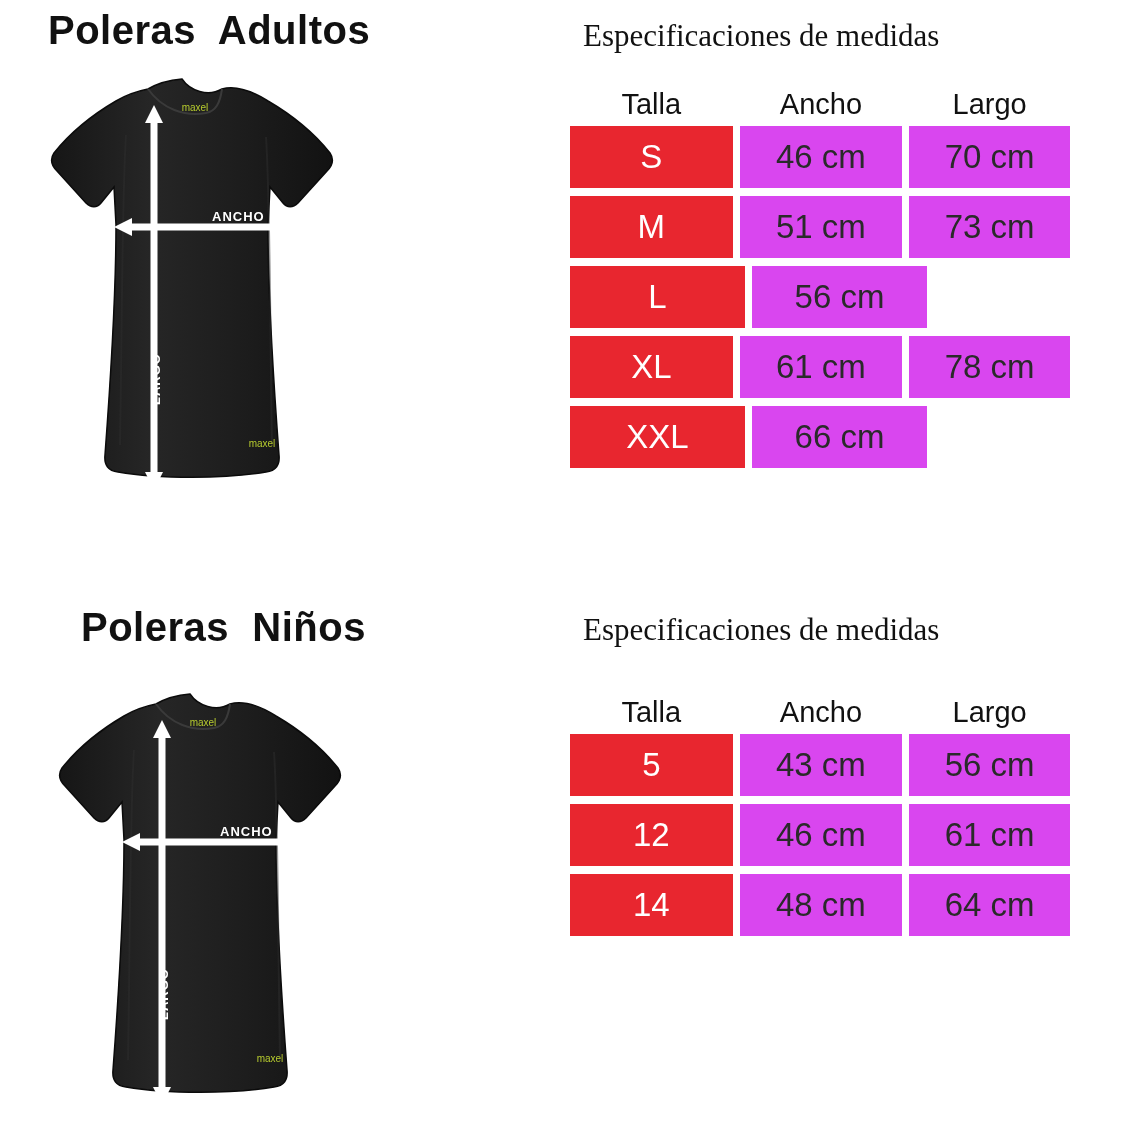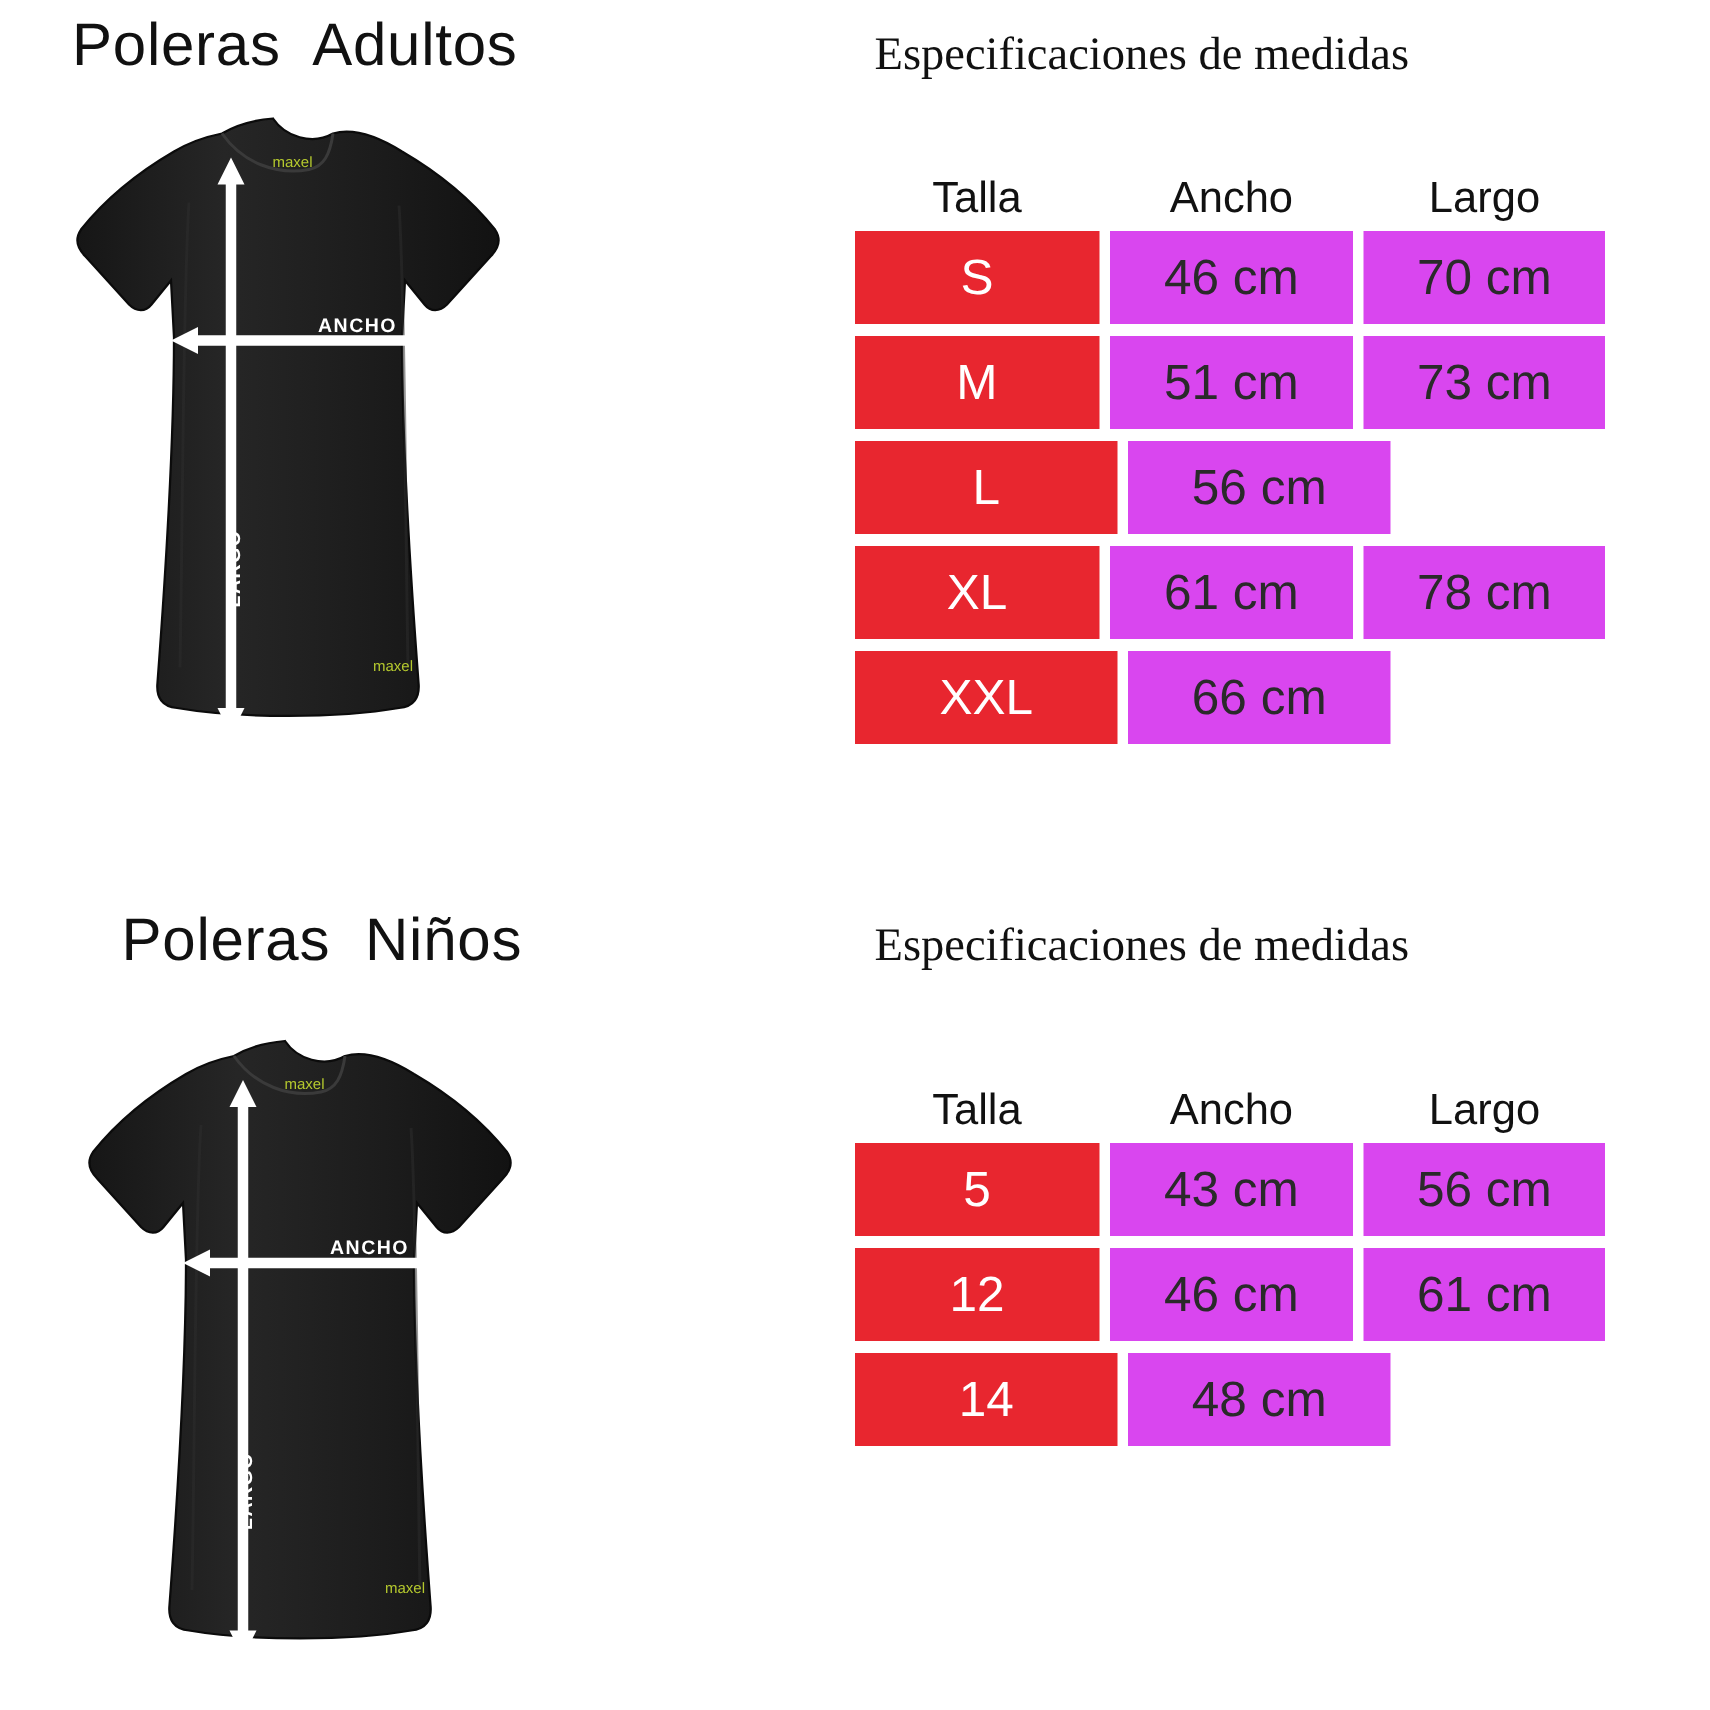--- a/index.html
+++ b/index.html
@@ -21,21 +21,21 @@
     left: 0;
     width: 1140px;
   }
   #section-adultos { top: 0; height: 570px; }
   #section-ninos  { top: 570px; height: 570px; }
 
   
   .section-title {
     position: absolute;
     font-size: 40px;
-    font-weight: 400;
+    font-weight: 700;
     color: #111;
     letter-spacing: 0.5px;
     white-space: pre;
   }
   #title-adultos { left: 48px; top: 8px; }
   #title-ninos   { left: 55px; top: 605px; margin-left: 26px; }
 
   .spec-title {
     position: absolute;
     font-size: 31px;
@@ -64,21 +64,20 @@
   }
   .dim-label.vertical {
     transform: rotate(-90deg);
     transform-origin: left top;
   }
 
   
   .table {
     position: absolute;
     width: 500px;
-    margin-top: 28px;
   }
   #table-adultos { left: 570px; top: 82px; }
   #table-ninos   { left: 570px; top: 690px; }
 
   .t-head {
     display: flex;
     height: 44px;
     align-items: center;
   }
   .t-head .cell {
@@ -259,14 +258,15 @@
     <div class="cell c-largo">56 cm</div>
   </div>
   <div class="t-row">
     <div class="cell c-talla">12</div>
     <div class="cell c-ancho">46 cm</div>
     <div class="cell c-largo">61 cm</div>
   </div>
   <div class="t-row">
     <div class="cell c-talla">14</div>
     <div class="cell c-ancho">48 cm</div>
+    <div class="cell c-largo">64 cm</div>
   </div>
 </div>
 
 </body></html>

